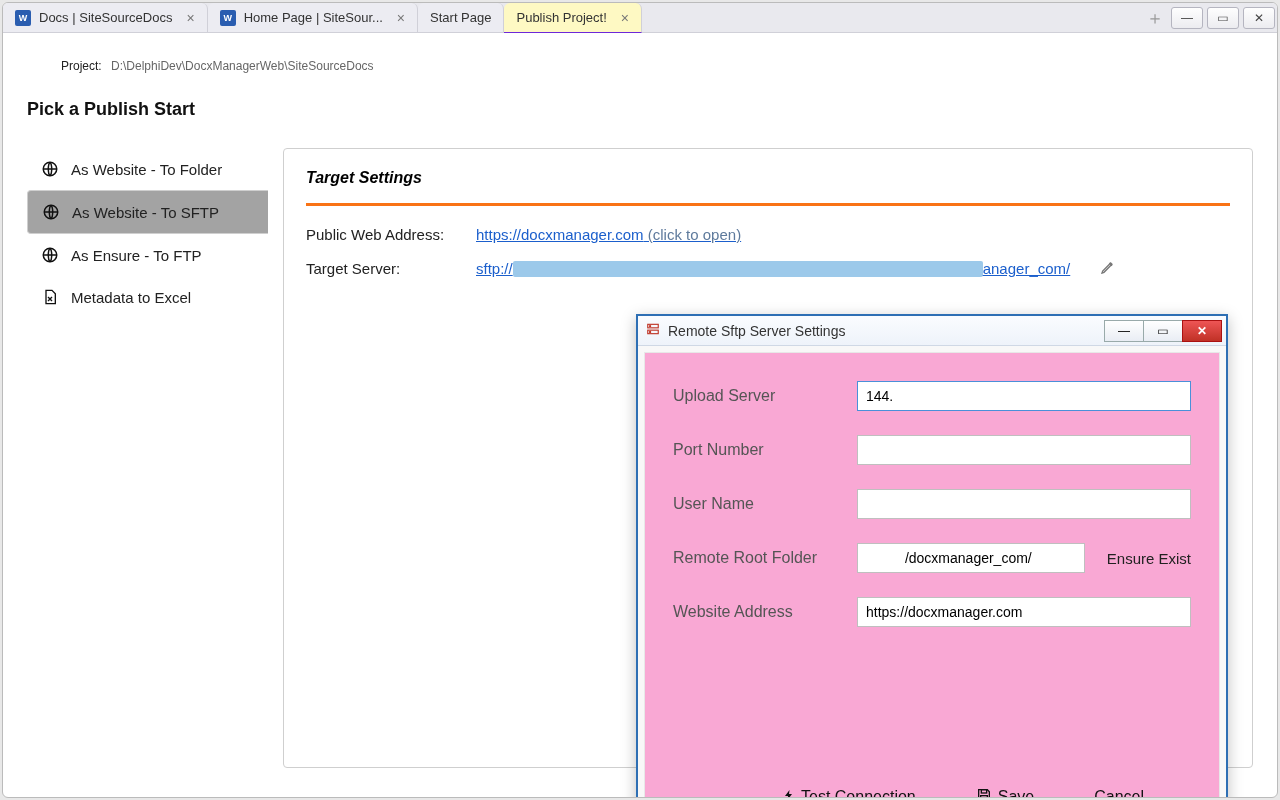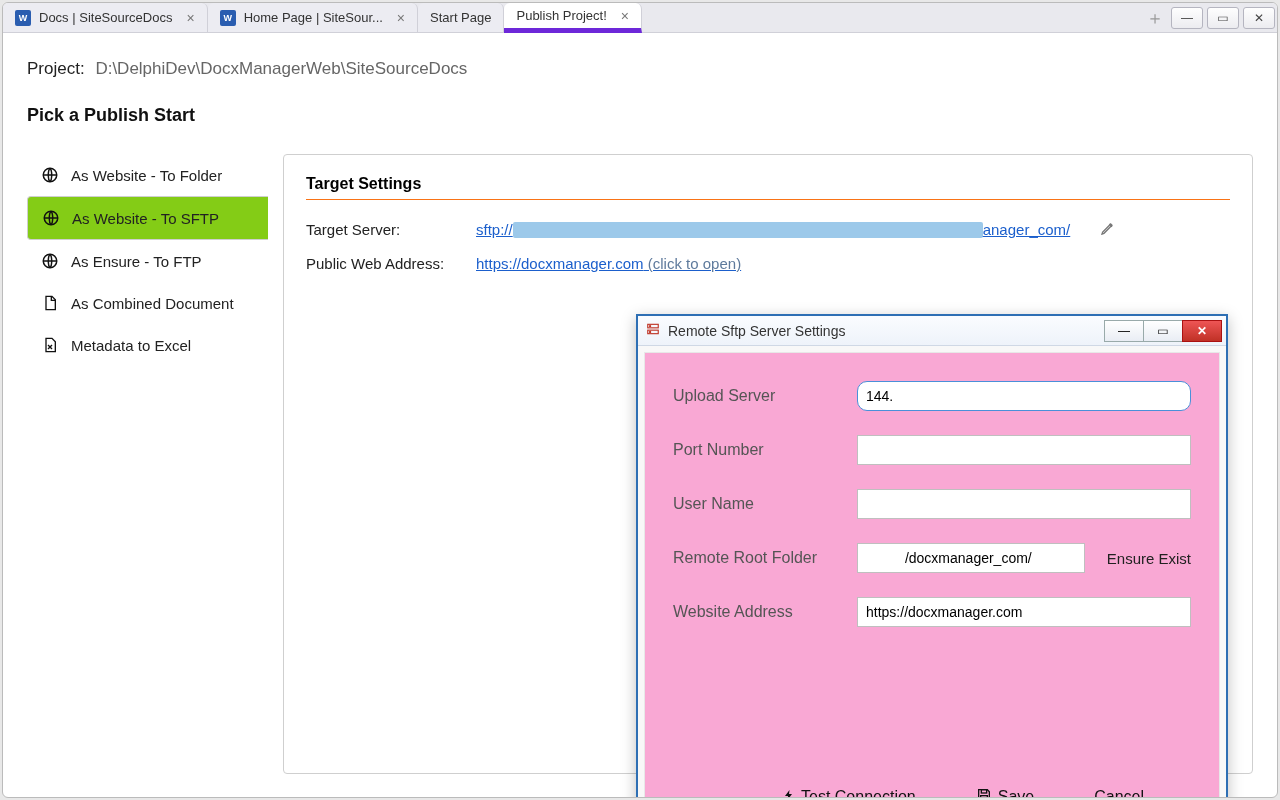--- a/index.html
+++ b/index.html
@@ -38,22 +38,22 @@
     border-right: 1px solid #d0d0d8;
     background: #ececf2;
     color: #333;
     font-size: 13px;
     cursor: pointer;
     position: relative;
     border-top-left-radius: 6px;
     border-top-right-radius: 6px;
   }
   .tab.active {
-    background: #ffffff;
-    border-bottom: 5px solid #6d28d9;
+    background: #fef9c3;
+    border-bottom: 1px solid #6d28d9;
     margin-bottom: -1px;
   }
   .tab .doc-icon {
     width: 16px; height: 16px;
     background: #2a5db0;
     border-radius: 2px;
     display:flex;align-items:center;justify-content:center;
     color:#fff;font-size:9px;font-weight:bold;
   }
   .tab .close-x { color:#777; font-size:14px; margin-left: 6px; }
@@ -73,57 +73,57 @@
     background: linear-gradient(#fefefe,#ececf0);
     cursor:pointer;
   }
   .tabbar-controls .plus {
     border:none; background:none; font-size:18px;color:#999;width:24px;
   }
   
   .content {
     padding: 26px 24px;
   }
-  .proj-row { font-size: 17px; color: #666; }
+  .proj-row { font-size: 12px; color: #666; margin-left: 34px; }
   .proj-row .label { color: #222; margin-right: 6px; }
   .heading {
     font-weight: bold; font-size: 18px; margin-top: 26px; color:#111;
   }
   .two-col {
     display:flex; margin-top: 28px; gap: 16px; justify-content: flex-end;
   }
   .sidebar {
     width: 240px;
   }
   .nav-item {
     display:flex; align-items:center; gap: 12px;
     padding: 12px 14px;
     font-size: 15px; color:#222;
     cursor:pointer;
     border-radius: 4px 0 0 4px;
   }
   .nav-item.selected {
     border: 1px solid #cfcfcf;
     border-right: none;
-    background: #84cc16;
+    background: #a3a3a3;
     margin-right: -1px;
     position:relative;
   }
   .nav-item .nav-icon { width:18px;height:18px; display:flex;align-items:center;justify-content:center; color:#222; }
   .panel {
     flex: 1;
     border: 1px solid #cfcfcf;
     border-radius: 4px;
     padding: 20px 22px;
     min-height: 620px;
     background:#fff;
   }
   .panel h3 {
-    font-size: 16px; font-weight: bold; padding-bottom: 6px;
-    border-bottom: 1px solid #f97316; margin-bottom: 20px;
+    font-size: 16px; font-weight: bold; padding-bottom: 16px;
+    border-bottom: 3px solid #f97316; margin-bottom: 20px; font-style: italic;
   }
   .field-row {
     display:flex; align-items:center; gap: 20px;
     margin-bottom: 16px;
     font-size: 15px;
   }
   .field-row .flabel { width: 150px; color:#222; }
   .field-row a { color:#1b5fcc; text-decoration: underline; }
   .field-row .link-sftp { display:inline-flex;align-items:center; }
   .redact {
@@ -197,21 +197,21 @@
   .dlg-field .dl { width: 184px; color:#555; font-size: 16px; }
   .dlg-field input[type=text], .dlg-field input[type=password] {
     flex: 1;
     border: 1px solid #bfbfbf;
     height: 30px;
     padding: 0 8px;
     font-size: 14px;
     font-family: inherit;
     background:#fff;
   }
-  .dlg-field input.focused { border-color:#4a90d9;border-radius:10px; }
+  .dlg-field input.focused { border-color:#4a90d9; }
   .dlg-field input.dim { color: #dcdcdc; }
   .dlg-field .short { flex: 0 0 236px; }
   .ensure { margin-left: 22px; color:#222; font-size:15px; cursor:pointer;}
   .dlg-actions {
     margin-top:auto;
     display:flex;
     align-items:center;
     gap: 60px;
     padding-left: 110px;
     font-size: 16px;
@@ -287,58 +287,49 @@
                 <circle cx="12" cy="12" r="9"></circle>
                 <path d="M3 12h18M12 3c3 3 3 15 0 18M12 3c-3 3-3 15 0 18"></path>
               </svg>
           </span>
           <span>As Ensure - To FTP</span>
         </div>
         <div class="nav-item">
           <span class="nav-icon">
             <svg width="16" height="18" viewBox="0 0 24 24" fill="none" stroke="#111" stroke-width="2">
                 <path d="M6 2h9l5 5v15H6z"></path>
-                <path d="M14 2v6h6"></path>
-              </svg>
-          </span>
-          <span>As Combined Document</span>
-        </div>
-        <div class="nav-item">
-          <span class="nav-icon">
-            <svg width="16" height="18" viewBox="0 0 24 24" fill="none" stroke="#111" stroke-width="2">
-                <path d="M6 2h9l5 5v15H6z"></path>
                 <path d="M9 12l6 6M15 12l-6 6"></path>
               </svg>
           </span>
           <span>Metadata to Excel</span>
         </div>
       </div>
 
       <div class="panel">
         <h3>Target Settings</h3>
+
+        <div class="field-row">
+          <span class="flabel">Public Web Address:</span>
+          <a href="#">
+            <span>https://docxmanager.com</span><span class="click-open"> (click to open)</span>
+          </a>
+        </div>
 
         <div class="field-row">
           <span class="flabel">Target Server:</span>
           <a href="#" class="link-sftp">
             <span>sftp://</span>
             <span class="redact" style="width:470px"></span>
             <span>anager_com/</span>
           </a>
           <span class="edit-ic">
             <svg width="16" height="16" viewBox="0 0 24 24" fill="none" stroke="#777" stroke-width="2">
                 <path d="M3 21l3-1 12-12-2-2L4 18l-1 3zM14 6l4 4"></path>
               </svg>
           </span>
-        </div>
-
-        <div class="field-row">
-          <span class="flabel">Public Web Address:</span>
-          <a href="#">
-            <span>https://docxmanager.com</span><span class="click-open"> (click to open)</span>
-          </a>
         </div>
 
       </div>
     </div>
   </div>
 
   <div class="dialog">
     <div class="dlg-title">
       <span class="tic">
         <svg width="14" height="14" viewBox="0 0 24 24" fill="none" stroke="#c0392b" stroke-width="2">

